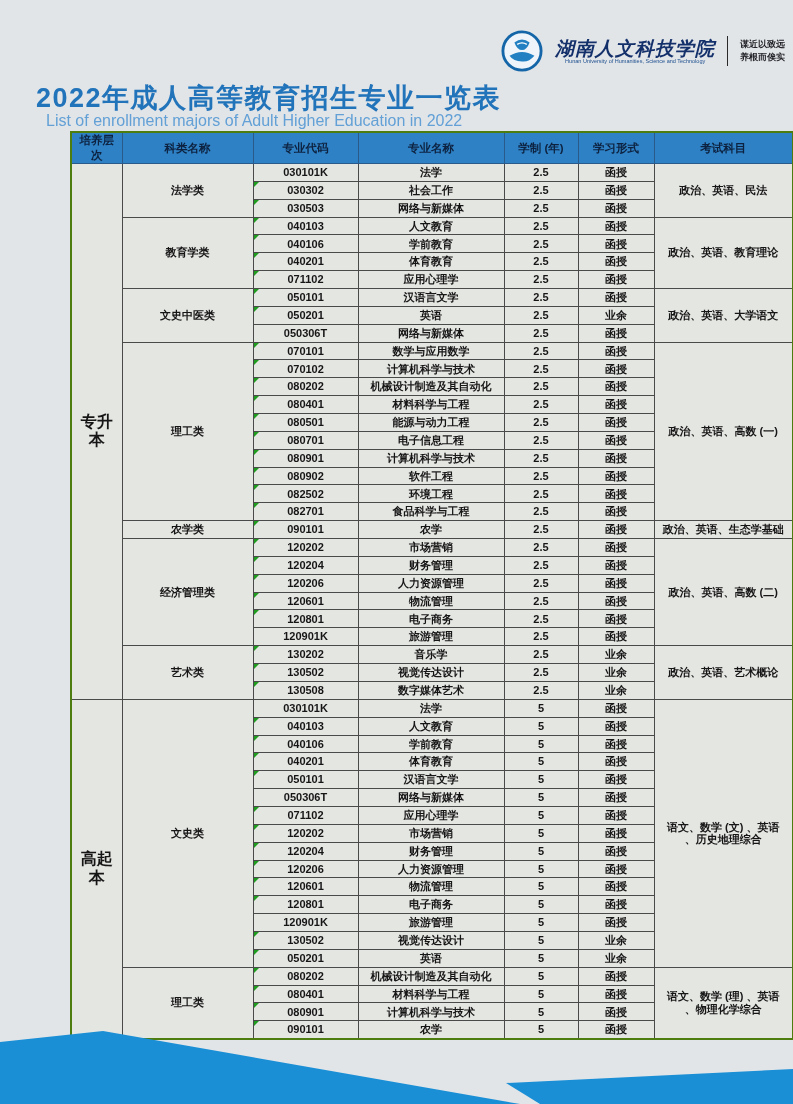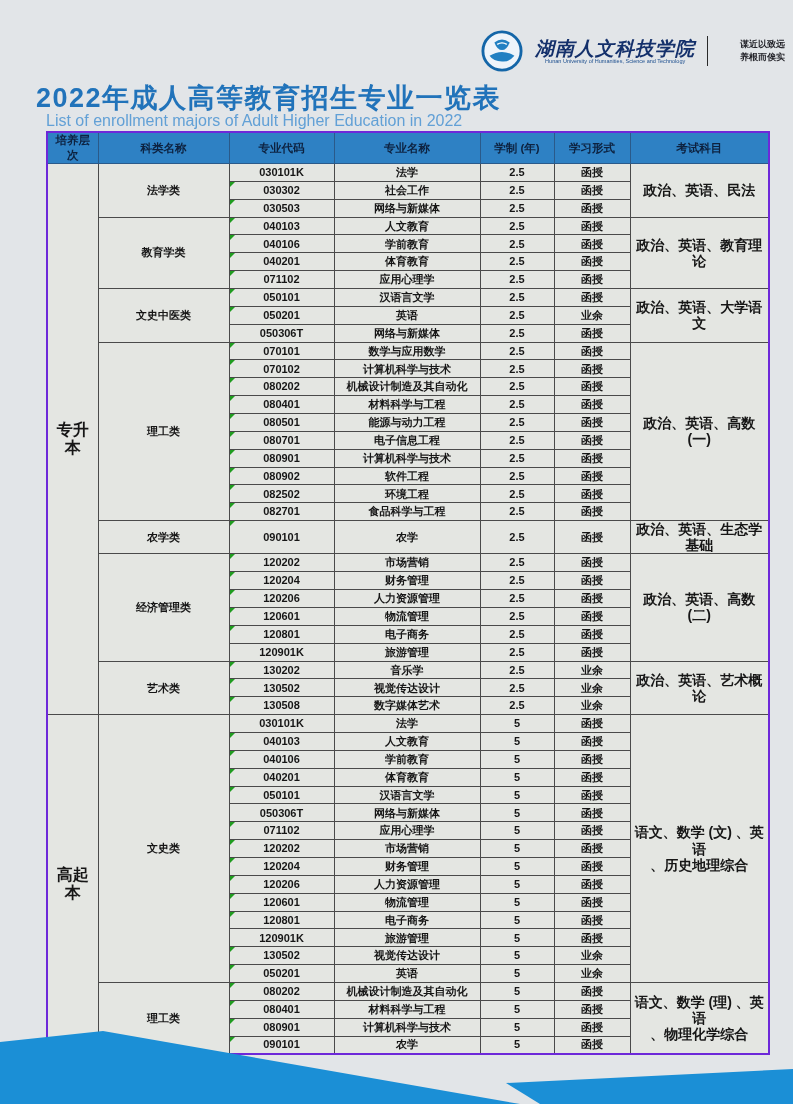--- a/index.html
+++ b/index.html
@@ -23,21 +23,21 @@
     font-family:"DejaVu Serif", serif;
     font-style:italic; font-weight:bold;
     font-size:19px; letter-spacing:1px;
     color:#14306b; white-space:nowrap; line-height:1.1;
   }
   .school-en {
     font-size:6px; color:#1d4f8f; white-space:nowrap;
     transform:scale(0.92); letter-spacing:0;
   }
   .logo-divider { width:1px; height:30px; background:#2a2a2a; }
-  .motto { display:flex; flex-direction:column; justify-content:center;margin-left:20px; }
+  .motto { display:flex; flex-direction:column; justify-content:center; }
   .motto span {
     font-family:"DejaVu Serif", serif; font-weight:bold;
     font-size:9px; color:#222228; line-height:1.5; white-space:nowrap;
   }
 
   .page-title {
     position:absolute; left:36px; top:80px;
     font-size:27px; font-weight:bold; letter-spacing:1.5px;
     color:#2173ba;
   }
@@ -51,27 +51,27 @@
   table {
     width:722px; table-layout:fixed; border-collapse:collapse;
     background:#e4e6e2;
   }
   th, td {
     border:1px solid #4a4a4a;
     text-align:center; vertical-align:middle;
     font-weight:bold; color:#161616;
     overflow:hidden; padding:0 2px;
   }
-  table { border:2px solid #6d28d9; }
+  table { border:2px solid #4d7c0f;margin-left:24px; }
   thead tr { height:21px; background:#2e81c4; }
   thead th { font-size:11.5px; color:#0d2240; border-color:#2a5a8a; }
   tbody tr { height:17.86px; }
   tbody td { font-size:11px; line-height:1.15; }
   td.level-cell { font-size:16px; }
-  td.exam-cell { font-size:14px; white-space:pre-line; }
+  td.exam-cell { font-size:11px; white-space:pre-line; }
   td.code-cell { position:relative; }
   .green-marker {
     position:absolute; top:0; left:0; width:0; height:0;
     border-top:5px solid #1f9c1f; border-right:5px solid transparent;
   }
 
   
   .waves { position:absolute; left:0; bottom:0; width:793px; height:84px; }
 </style>
 </head>

